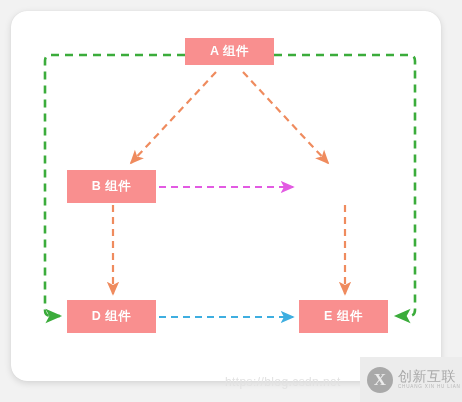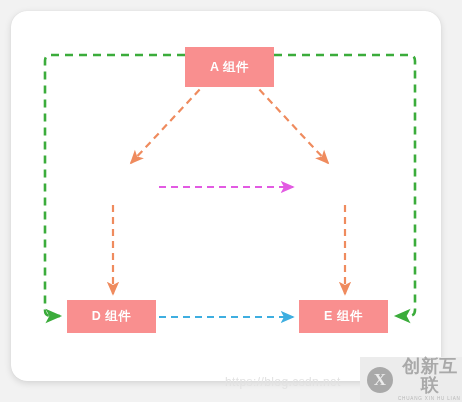--- a/index.html
+++ b/index.html
@@ -33,21 +33,21 @@
     color:#ffffff;
     font-weight:bold;
     font-size:12.5px;
     letter-spacing:0.5px;
     display:flex;
     align-items:center;
     justify-content:center;
     text-shadow:0 0 1px rgba(0,0,0,0.06);
     box-sizing:border-box;
   }
-  #node-a{left:185px;top:47px;width:89px;height:40px;}
+  #node-a{left:185px;top:38px;width:89px;height:27px;}
   #node-b{left:67px;top:170px;width:89px;height:33px;}
   #node-c{left:299px;top:170px;width:89px;height:33px;}
   #node-d{left:67px;top:300px;width:89px;height:33px;}
   #node-e{left:299px;top:300px;width:89px;height:33px;}
 
   .watermark{
     position:absolute;
     left:225px;top:375px;
     font-size:12px;
     color:#e2e2e2;
@@ -71,21 +71,21 @@
     width:26px;height:26px;flex:0 0 26px;
     border-radius:50%;
     background:#a9a9a9;
     color:#ececec;
     font-size:17px;
     font-weight:bold;
     display:flex;align-items:center;justify-content:center;
     font-family:"Liberation Serif",serif;
   }
   .logo-text{display:flex;flex-direction:column;line-height:1.05;}
-  .logo-cn{font-size:18px;font-weight:bold;color:#a9a9a9;letter-spacing:0.5px;text-align:center;}
+  .logo-cn{font-size:14px;font-weight:normal;color:#a9a9a9;letter-spacing:0.5px;}
   .logo-en{font-size:4.6px;color:#b6b6b6;letter-spacing:0.8px;margin-top:2px;}
 </style>
 </head>
 <body>
 
 <div id="stage">
 
   <div class="card"></div>
 
   <svg class="diagram-svg" viewBox="0 0 462 402">
@@ -117,20 +117,23 @@
     <path d="M113,205 L113,294" fill="none" stroke="#ef8b5e" stroke-width="2.2" stroke-dasharray="7 5" marker-end="url(#arrow-orange)"></path>
 
     <path d="M345,205 L345,294" fill="none" stroke="#ef8b5e" stroke-width="2.2" stroke-dasharray="7 5" marker-end="url(#arrow-orange)"></path>
 
     <path d="M159,317 L293,317" fill="none" stroke="#3eaee0" stroke-width="2.2" stroke-dasharray="7 5" marker-end="url(#arrow-blue)"></path>
   </svg>
 
   <div class="node" id="node-a">
     <span>A 组件</span>
   </div>
+  <div class="node" id="node-b">
+    <span>B 组件</span>
+  </div>
   <div class="node" id="node-d">
     <span>D 组件</span>
   </div>
   <div class="node" id="node-e">
     <span>E 组件</span>
   </div>
 
   <div class="watermark">https://blog.csdn.net</div>
 
   <div class="logo">

